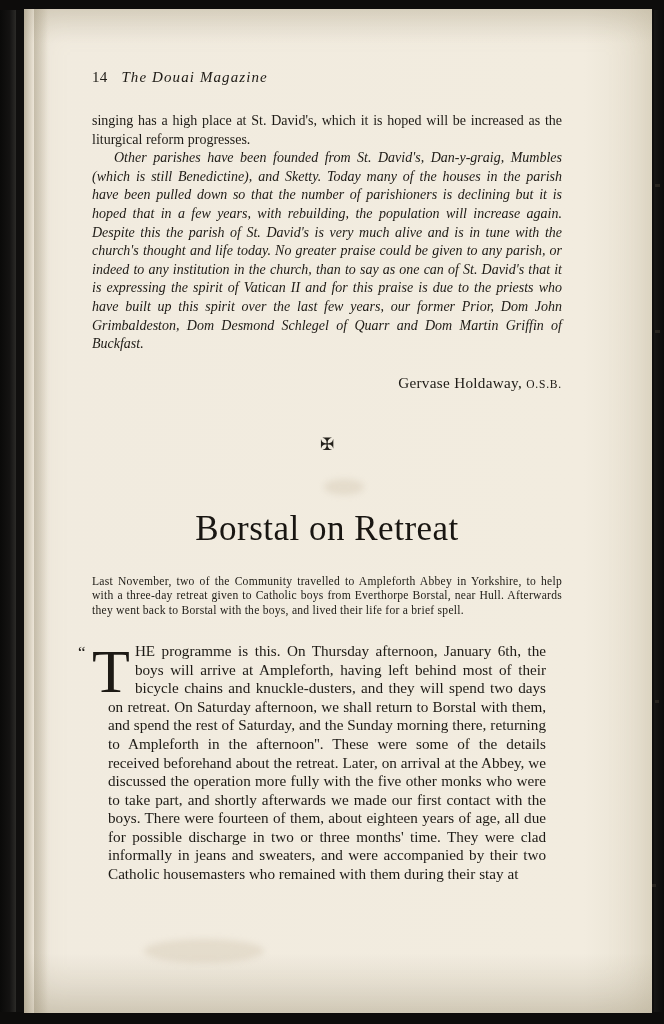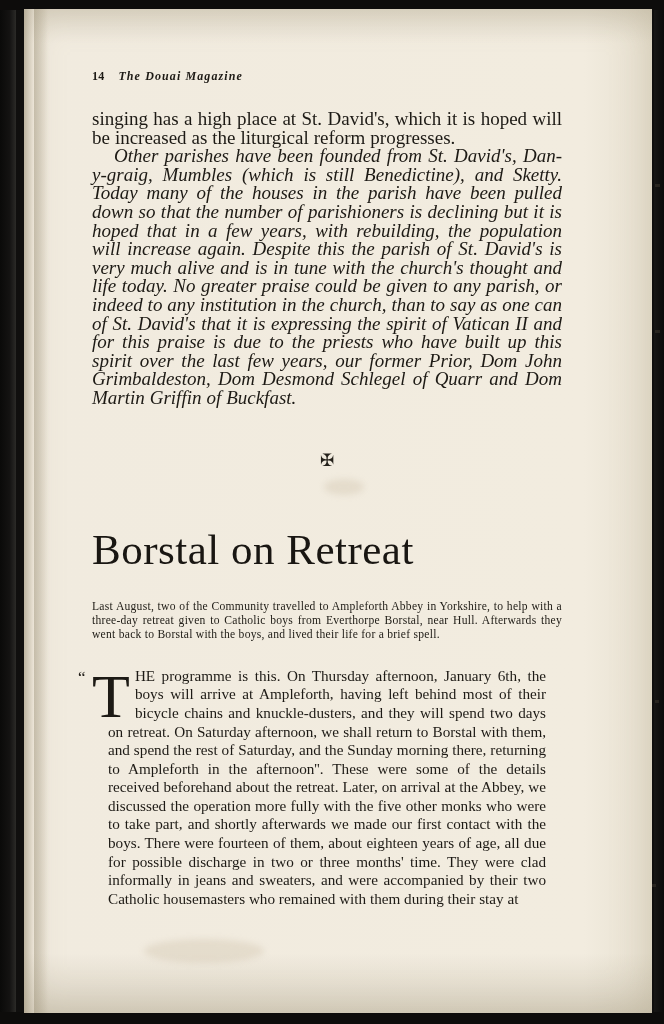--- a/index.html
+++ b/index.html
@@ -95,37 +95,36 @@
   
   .content {
     position: absolute;
     left: 68px;
     top: 60px;
     width: 470px;
     color: #1d1a15;
   }
 
   .running-head {
-    font-size: 12px;
+    font-size: 15px;
     letter-spacing: .2px;
     margin-bottom: 26px;
     white-space: nowrap;
-    font-weight: bold;
   }
   .running-head .folio {
     font-family: "Liberation Serif", serif;
     margin-right: 14px;
   }
   .running-head .title {
     font-style: italic;
     letter-spacing: 1.1px;
   }
 
   p.body {
-    font-size: 19px;
+    font-size: 14px;
     line-height: 18.6px;
     text-align: justify;
     margin: 0;
     text-indent: 0;
     word-spacing: .2px;
   }
   p.body + p.body { text-indent: 22px; font-style: italic; }
 
   .signature {
     margin-top: 20px;
@@ -141,22 +140,23 @@
   .ornament {
     margin-top: 44px;
     text-align: center;
     font-size: 17px;
     color: #24211b;
     line-height: 1;
   }
 
   h1.article-title {
     margin: 56px 0 0 0;
+    text-align: center;
     font-weight: normal;
-    font-size: 43px;
+    font-size: 35px;
     letter-spacing: .5px;
     color: #191612;
   }
 
   .standfirst {
     margin-top: 26px;
     font-size: 11.6px;
     line-height: 14.4px;
     text-align: justify;
     letter-spacing: .25px;
@@ -223,26 +223,30 @@
 
     <div class="content">
 
       <div class="running-head">
         <span class="folio">14</span><span class="title">The Douai Magazine</span>
       </div>
 
       <p class="body">singing has a high place at St. David's, which it is hoped will be increased as the liturgical reform progresses.</p>
       <p class="body">Other parishes have been founded from St. David's, Dan-y-graig, Mumbles (which is still Benedictine), and Sketty.  Today many of the houses in the parish have been pulled down so that the number of parishioners is declining but it is hoped that in a few years, with rebuilding, the population will increase again.  Despite this the parish of St. David's is very much alive and is in tune with the church's thought and life today.  No greater praise could be given to any parish, or indeed to any institution in the church, than to say as one can of St. David's that it is expressing the spirit of Vatican II and for this praise is due to the priests who have built up this spirit over the last few years, our former Prior, Dom John Grimbaldeston, Dom Desmond Schlegel of Quarr and Dom Martin Griffin of Buckfast.</p>
 
+      <div class="signature">
+        <span>Gervase Holdaway,</span>
+        <span class="osb">O.S.B.</span>
+      </div>
 
       <div class="ornament">✠</div>
 
       <h1 class="article-title">Borstal on Retreat</h1>
 
-      <div class="standfirst">Last August, two of the Community travelled to Ampleforth Abbey in Yorkshire, to help with a three-day retreat given to Catholic boys from Everthorpe Borstal, near Hull.  Afterwards they went back to Borstal with the boys, and lived their life for a brief spell.</div>
+      <div class="standfirst">Last November, two of the Community travelled to Ampleforth Abbey in Yorkshire, to help with a three-day retreat given to Catholic boys from Everthorpe Borstal, near Hull.  Afterwards they went back to Borstal with the boys, and lived their life for a brief spell.</div>
 
       <div class="dropcap-block">
         <span class="openquote">“</span>
         <span class="dropcap">T</span>
         <p>HE programme is this.  On Thursday afternoon, January 6th, the boys will arrive at Ampleforth, having left behind most of their bicycle chains and knuckle-dusters, and they will spend two days on retreat.  On Saturday afternoon, we shall return to Borstal with them, and spend the rest of Saturday, and the Sunday morning there, returning to Ampleforth in the afternoon''.  These were some of the details received beforehand about the retreat.  Later, on arrival at the Abbey, we discussed the operation more fully with the five other monks who were to take part, and shortly afterwards we made our first contact with the boys.  There were fourteen of them, about eighteen years of age,  all due for possible discharge in two or three months' time.  They were clad informally in jeans and sweaters, and were accompanied by their two Catholic housemasters who remained with them during their stay at</p>
       </div>
 
     </div>
   </div>
 </div>

